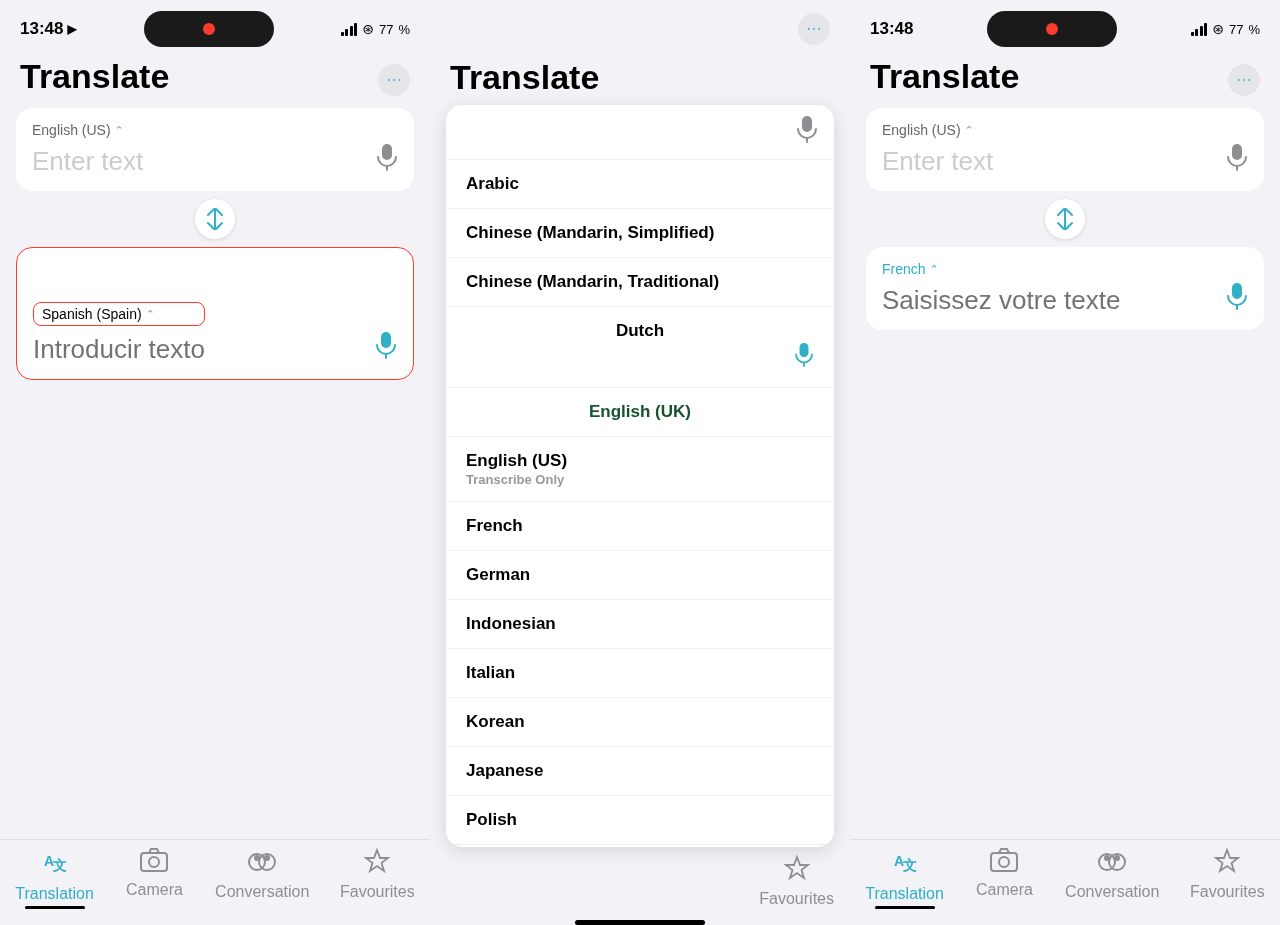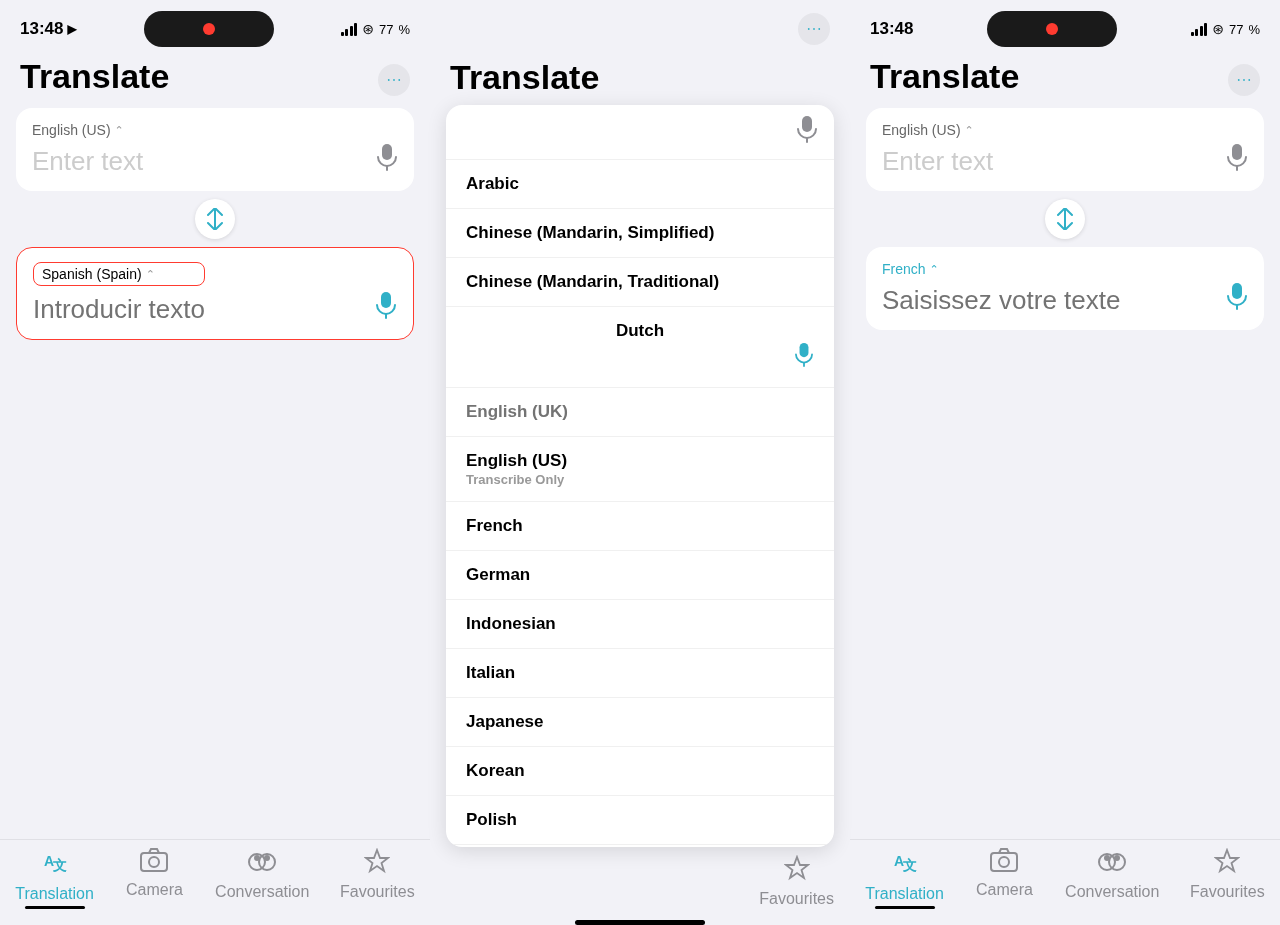--- a/index.html
+++ b/index.html
@@ -259,21 +259,21 @@
     .lang-list-item {
       padding: 14px 20px;
       font-size: 17px;
       color: #000;
       border-bottom: 1px solid #f0f0f0;
       cursor: pointer;
       display: flex;
       flex-direction: column;
       gap: 1px;
     }
-    .lang-list-item.grayed { color: #737373; }
+    .lang-list-item.grayed { color: #14532d; align-items: center; }
     .lang-sub {
       font-size: 13px;
       color: #999;
     }
     .center-home-indicator {
       width: 130px;
       height: 5px;
       background: #000;
       border-radius: 3px;
       margin: 8px auto 0;
@@ -385,21 +385,21 @@
 
     <div class="swap-row">
       <div class="swap-btn">
         <svg width="22" height="22" viewBox="0 0 22 22" fill="none">
           <path d="M11 2v18M4 15l7 7 7-7M4 7l7-7 7 7" stroke="#30b0c7" stroke-width="2" stroke-linecap="round" stroke-linejoin="round"></path>
         </svg>
       </div>
     </div>
 
     <div class="translate-card" style="border: 1.5px solid #ff3b30;">
-      <div style="display:flex; justify-content:space-between; align-items:flex-end;">
+      <div style="display:flex; justify-content:space-between; align-items:flex-end;margin-top:40px;">
         <div>
           <div class="lang-selector highlighted">
             <span>Spanish (Spain)</span>
             <span class="chevron">⌃</span>
           </div>
           <div class="placeholder-text colored">Introducir texto</div>
         </div>
         <div class="mic-btn colored">
           <svg width="22" height="28" viewBox="0 0 22 28" fill="none">
             <rect x="6" y="1" width="10" height="16" rx="5" fill="#30b0c7"></rect>
@@ -527,25 +527,25 @@
 
       <div class="lang-list-item">
         <span>Indonesian</span>
       </div>
 
       <div class="lang-list-item">
         <span>Italian</span>
       </div>
 
       <div class="lang-list-item">
+        <span>Korean</span>
+      </div>
+
+      <div class="lang-list-item">
         <span>Japanese</span>
-      </div>
-
-      <div class="lang-list-item">
-        <span>Korean</span>
       </div>
 
       <div class="lang-list-item">
         <span>Polish</span>
       </div>
 
       <div class="lang-list-item" style="overflow:hidden; max-height:35px; color:#ccc;">
         
       </div>
 

